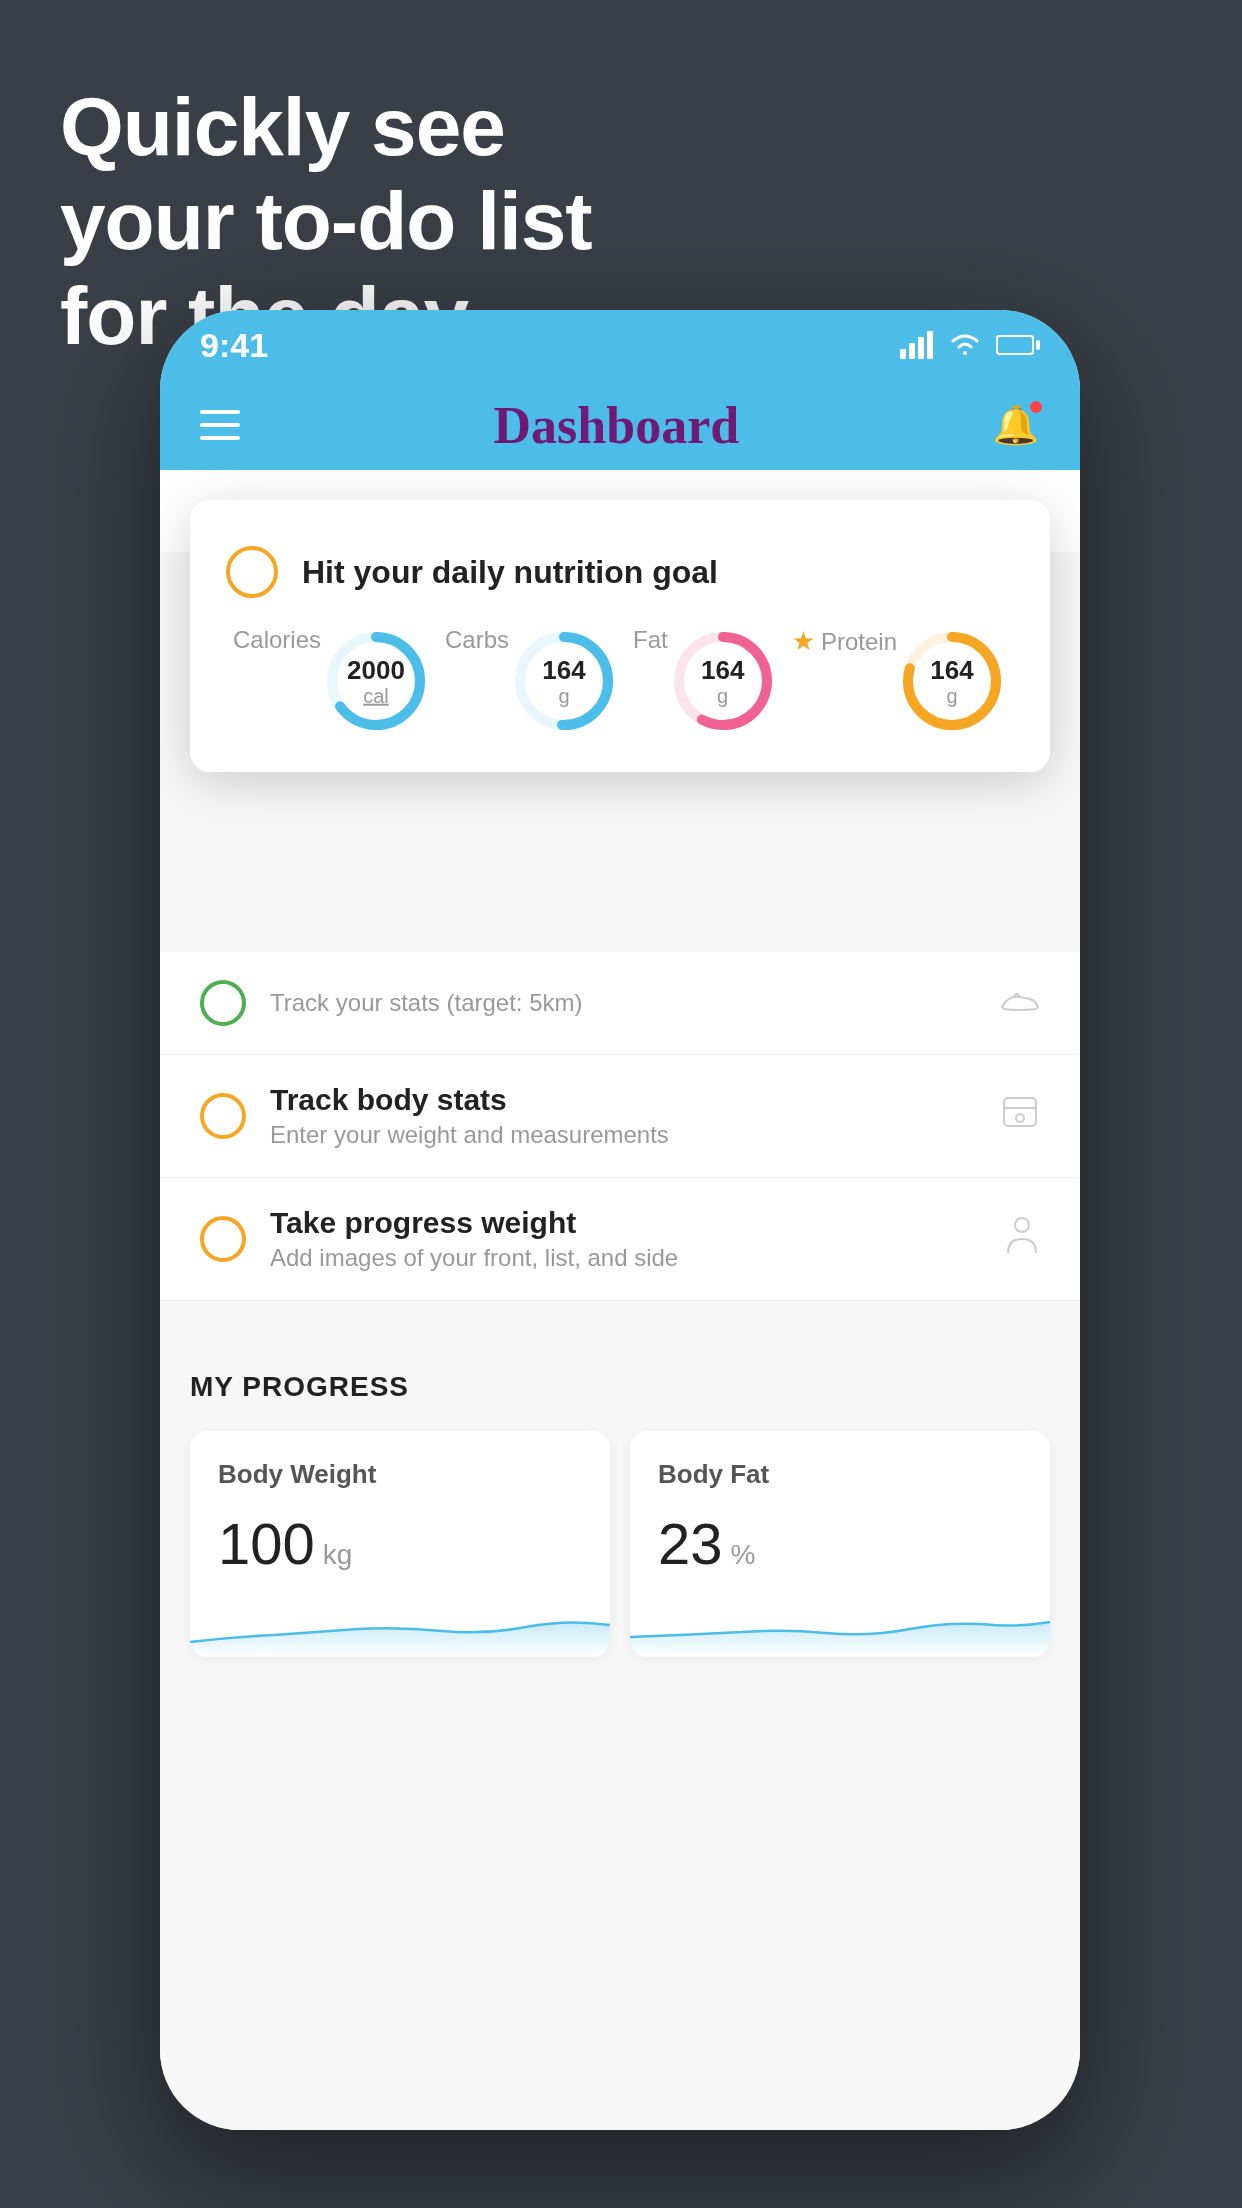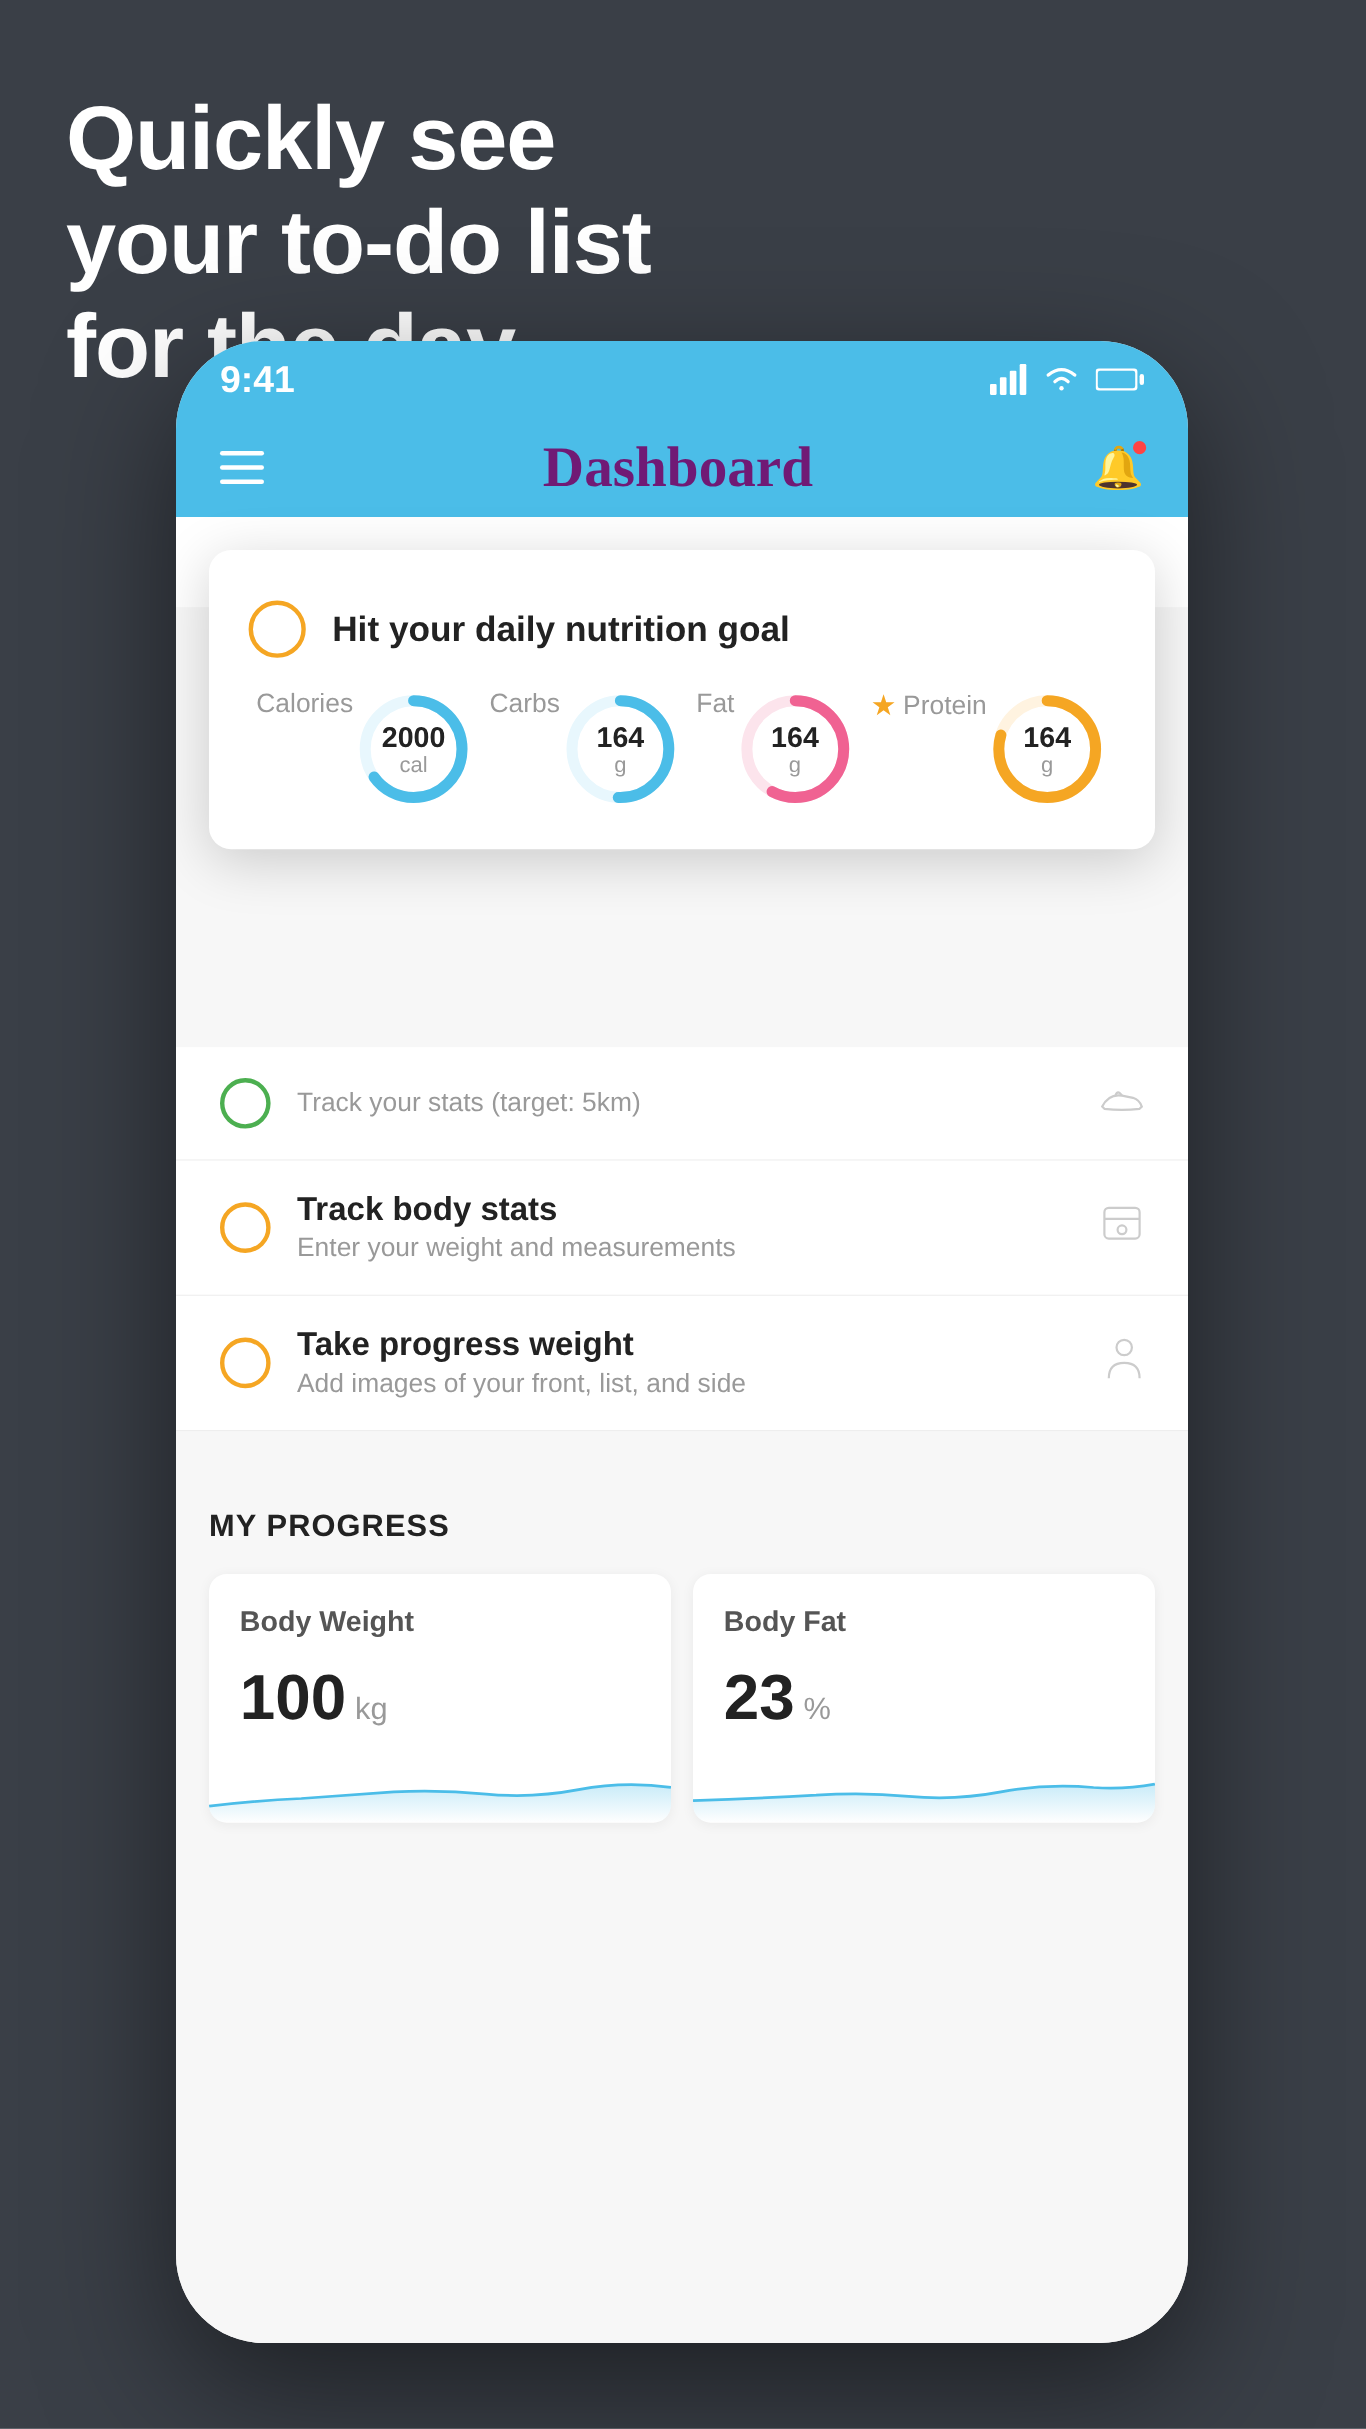--- a/index.html
+++ b/index.html
@@ -198,20 +198,21 @@
     }
     .ring-value {
       font-size: 26px;
       font-weight: 700;
       color: #222;
       display: block;
     }
     .ring-unit {
       font-size: 20px;
       color: #999;
+      text-decoration: underline;
     }
 
     
     .todo-list {
       background: #fff;
       margin-top: 400px;
     }
     .todo-item {
       display: flex;
       align-items: center;
@@ -282,21 +283,21 @@
       margin-bottom: 20px;
     }
     .progress-value-row {
       display: flex;
       align-items: baseline;
       gap: 8px;
       margin-bottom: 20px;
     }
     .progress-value {
       font-size: 58px;
-      font-weight: 700;
+      font-weight: 400;
       color: #222;
     }
     .progress-unit {
       font-size: 28px;
       color: #999;
     }
     .progress-chart {
       height: 60px;
       position: relative;
       margin: 0 -28px;

